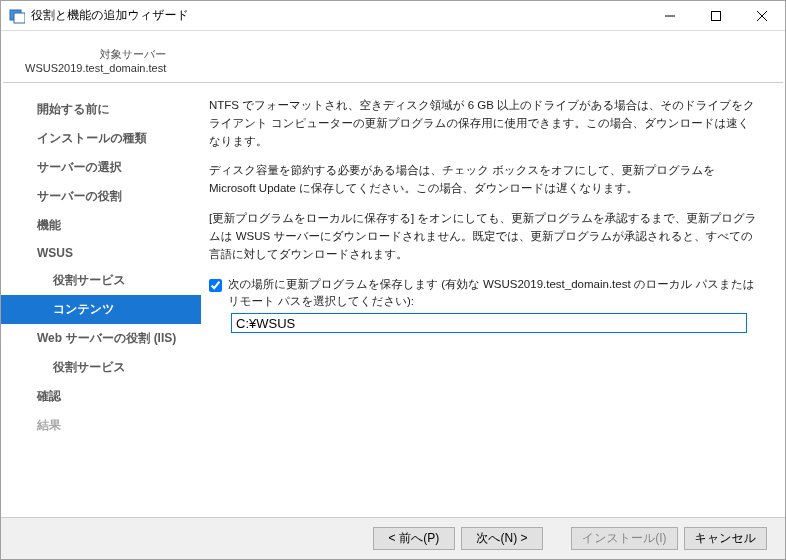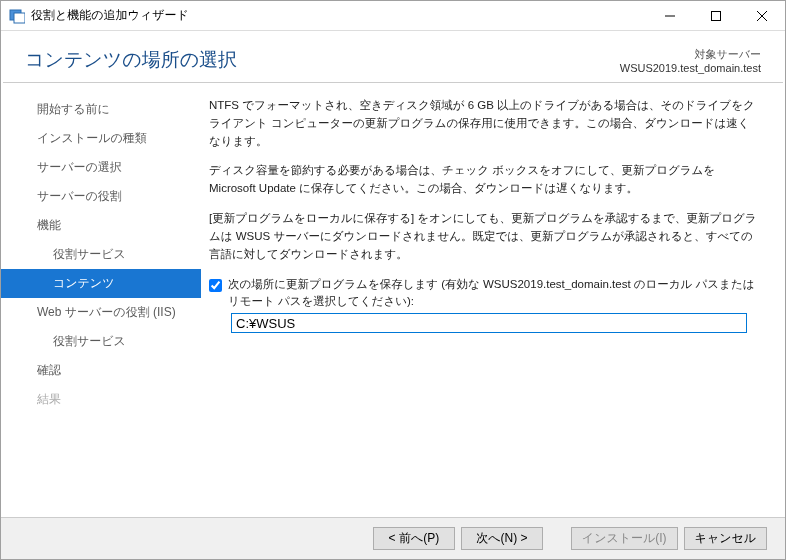--- a/index.html
+++ b/index.html
@@ -10,21 +10,21 @@
 .titlebar .title { font-size: 12px; margin-left: 6px; color: #000; flex: 1; }
 .titlebar .controls { display: flex; }
 .titlebar .ctrl { width: 46px; height: 30px; display: flex; align-items: center; justify-content: center; font-size: 13px; color: #000; }
 .header { padding: 16px 24px 8px 24px; display: flex; justify-content: space-between; align-items: flex-start; }
 .header h1 { font-size: 19px; font-weight: 400; color: #1a4e8a; }
 .header .server { text-align: right; font-size: 11px; color: #555; }
 .header .server .lbl { color: #555; }
 .header .server .name { color: #333; }
 .hr { height: 1px; background: #ccc; margin: 0 2px; }
 .content { flex: 1; display: flex; overflow: hidden; }
-.sidebar { width: 200px; padding: 12px 0; }
+.sidebar { width: 200px; padding: 12px 0; font-weight: bold; }
 .sidebar .item { font-size: 12px; padding: 6px 10px 6px 36px; color: #5a5a5a; cursor: pointer; }
 .sidebar .sub { padding-left: 52px; }
 .sidebar .selected { background: #1976d2; color: #fff; }
 .sidebar .dim { color: #aaa; }
 .main { flex: 1; padding: 14px 24px 14px 8px; font-size: 11.5px; color: #222; line-height: 1.55; }
 .main p { margin-bottom: 12px; }
 .checkbox-row { display: flex; align-items: flex-start; margin-top: 4px; }
 .checkbox-row input { margin-top: 3px; margin-right: 6px; }
 .path-input { border: 1px solid #0078d7; width: 516px; font-size: 13px; padding: 2px 4px; margin-left: 22px; margin-top: 2px; height: 20px; }
 .footer { height: 42px; border-top: 1px solid #ccc; display: flex; align-items: center; justify-content: flex-end; padding: 16px 18px; gap: 6px; background: #f0f0f0; }
@@ -57,35 +57,35 @@
       <div class="ctrl">
         <svg width="10" height="10">
             <line x1="0" y1="0" x2="10" y2="10" stroke="#000"></line>
             <line x1="10" y1="0" x2="0" y2="10" stroke="#000"></line>
           </svg>
       </div>
     </div>
   </div>
 
   <div class="header">
-    <h1>コンテンツの場所の選択</h1>
     <div class="server">
       <div class="lbl">対象サーバー</div>
       <div class="name">WSUS2019.test_domain.test</div>
     </div>
   </div>
   <div class="hr"></div>
 
   <div class="content">
     <div class="sidebar">
       <div class="item">開始する前に</div>
       <div class="item">インストールの種類</div>
       <div class="item">サーバーの選択</div>
       <div class="item">サーバーの役割</div>
       <div class="item">機能</div>
+      <div class="item">WSUS</div>
       <div class="item sub">役割サービス</div>
       <div class="item sub selected">コンテンツ</div>
       <div class="item">Web サーバーの役割 (IIS)</div>
       <div class="item sub">役割サービス</div>
       <div class="item">確認</div>
       <div class="item dim">結果</div>
     </div>
 
     <div class="main">
       <p>NTFS でフォーマットされ、空きディスク領域が 6 GB 以上のドライブがある場合は、そのドライブをクライアント コンピューターの更新プログラムの保存用に使用できます。この場合、ダウンロードは速くなります。</p>

